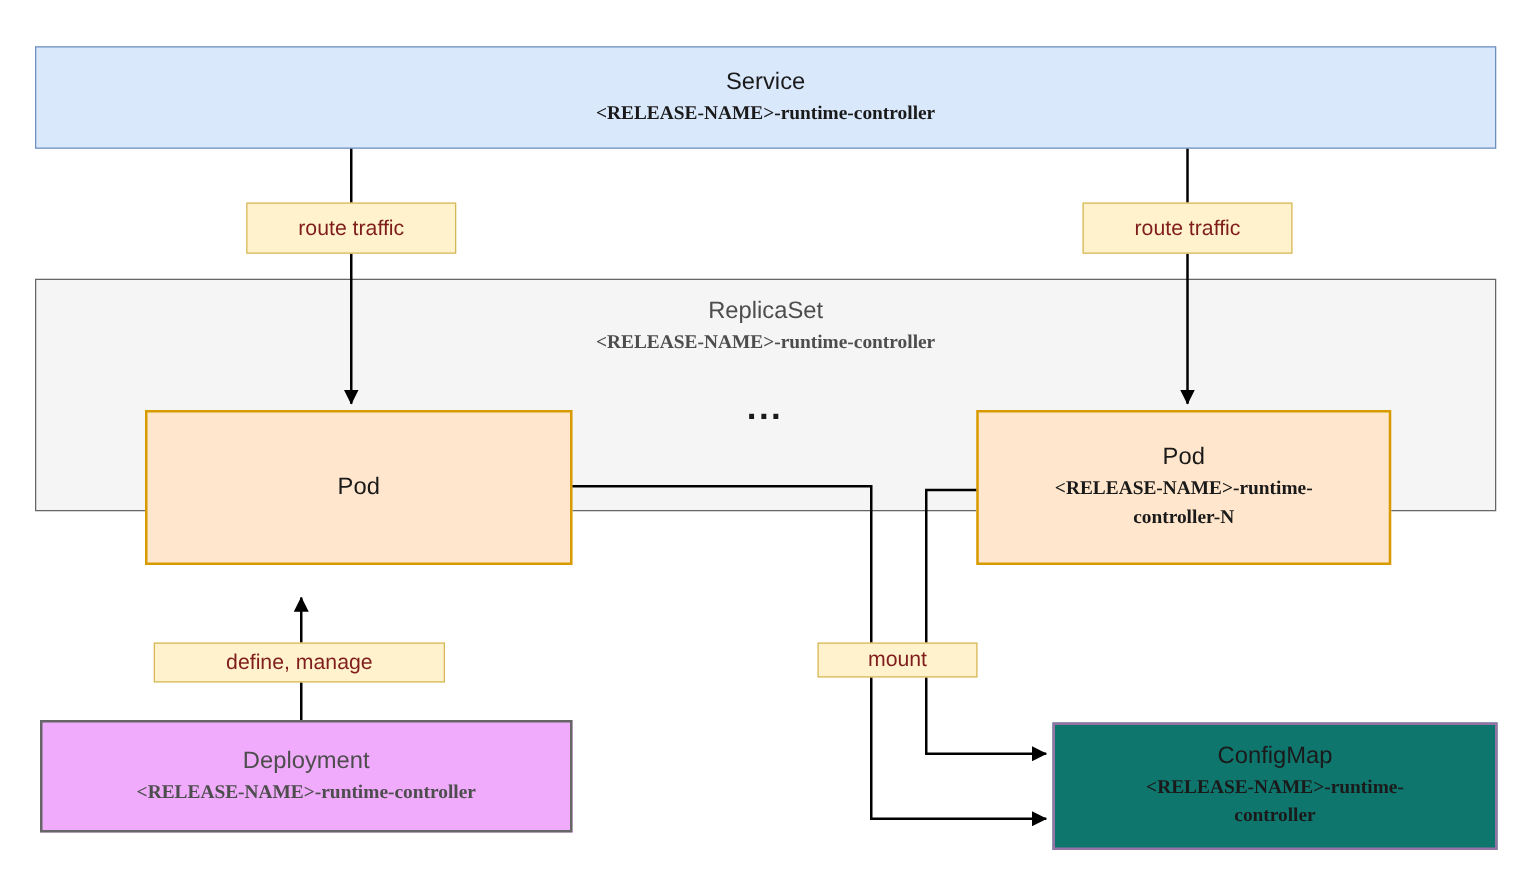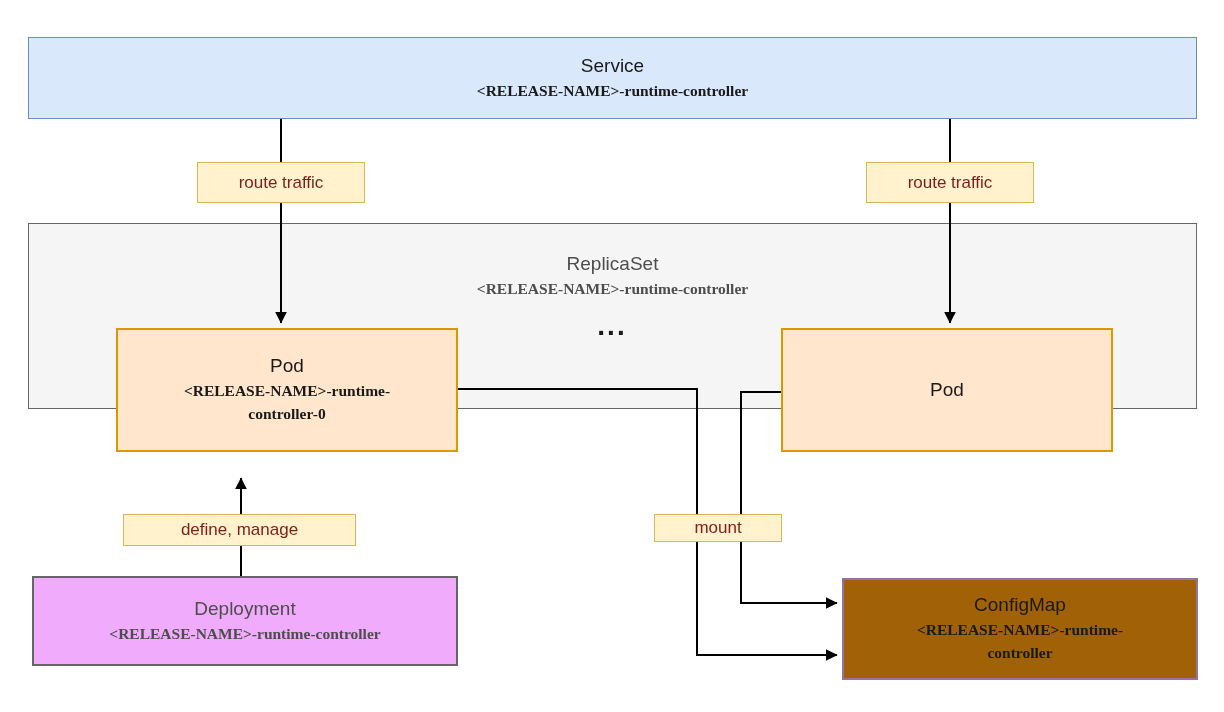--- a/index.html
+++ b/index.html
@@ -36,40 +36,40 @@
   }
   .node .subtitle.narrow { max-width: 245px; }
 
   #service-node {
     left: 28px; top: 37px; width: 1169px; height: 82px;
     background: #dae8fc; border: 1.5px solid #6c8ebf;
   }
   #replicaset-node {
     left: 28px; top: 223px; width: 1169px; height: 186px;
     background: #f5f5f5; border: 1.5px solid #666666;
-    justify-content: flex-start; padding-top: 28px;
+    justify-content: flex-start; padding-top: 13px;
   }
   #replicaset-node .title, #replicaset-node .subtitle,
   #deployment-node .title, #deployment-node .subtitle { color: #4d4d4d; }
 
   #pod-0-node {
     left: 116px; top: 328px; width: 342px; height: 124px;
     background: #ffe6cc; border: 2px solid #d79b00;
   }
   #pod-n-node {
     left: 781px; top: 328px; width: 332px; height: 124px;
     background: #ffe6cc; border: 2px solid #d79b00;
   }
   #deployment-node {
     left: 32px; top: 576px; width: 426px; height: 90px;
     background: #f0abfc; border: 2px solid #666666;
   }
   #configmap-node {
     left: 842px; top: 578px; width: 356px; height: 102px;
-    background: #a16207; border: 2px solid #9673a6;
+    background: #0f766e; border: 2px solid #9673a6;
   }
 
   .edge-label {
     position: absolute;
     box-sizing: border-box;
     display: flex;
     align-items: center;
     justify-content: center;
     background: #fff2cc;
     border: 1.5px solid #d6b656;
@@ -113,25 +113,25 @@
     <div class="subtitle">&lt;RELEASE-NAME&gt;-runtime-controller</div>
   </div>
 
   <div class="node" id="replicaset-node">
     <div class="title">ReplicaSet</div>
     <div class="subtitle">&lt;RELEASE-NAME&gt;-runtime-controller</div>
   </div>
 
   <div class="node" id="pod-0-node">
     <div class="title">Pod</div>
-    <div class="subtitle narrow">&lt;RELEASE-NAME&gt;-runtime-controller-0</div>
   </div>
 
   <div class="node" id="pod-n-node">
     <div class="title">Pod</div>
+    <div class="subtitle narrow">&lt;RELEASE-NAME&gt;-runtime-controller-N</div>
   </div>
 
   <div id="ellipsis">...</div>
 
   <div class="node" id="deployment-node">
     <div class="title">Deployment</div>
     <div class="subtitle">&lt;RELEASE-NAME&gt;-runtime-controller</div>
   </div>
 
   <div class="node" id="configmap-node">

